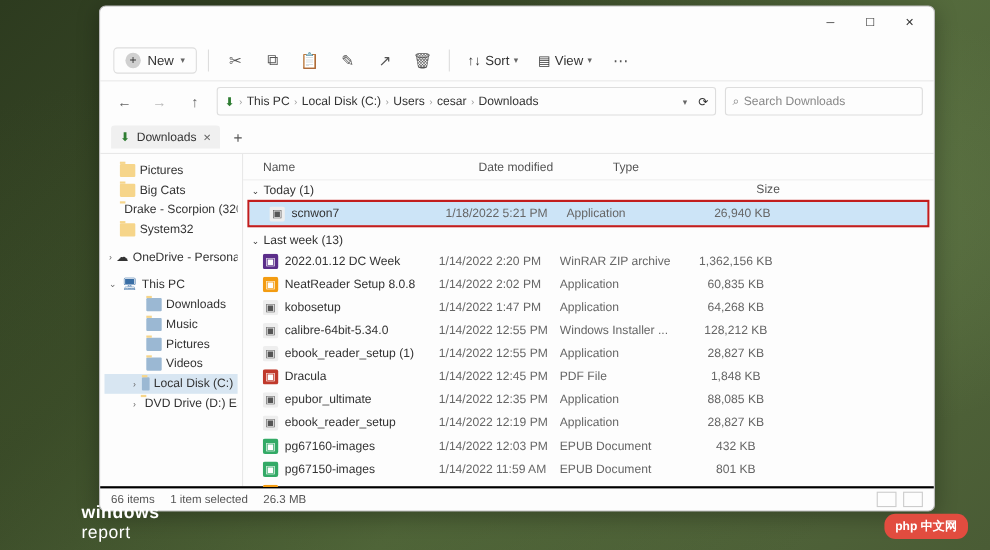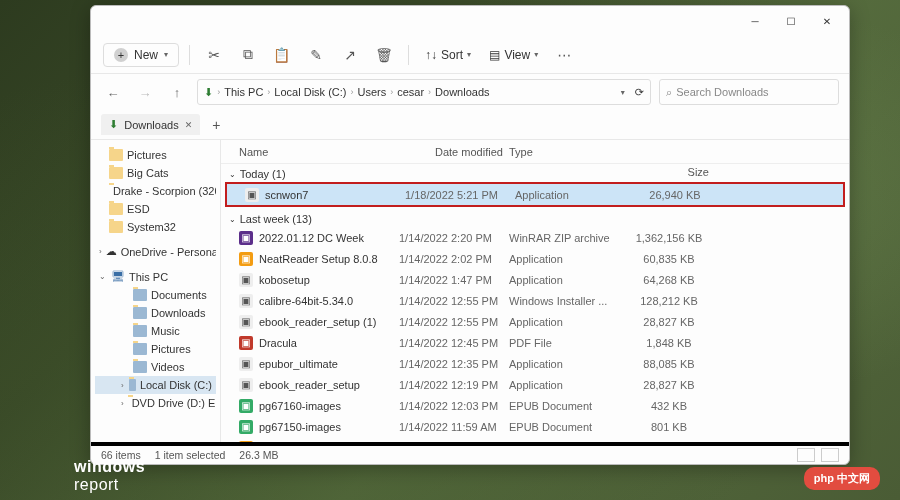--- a/index.html
+++ b/index.html
@@ -29,37 +29,37 @@
 .navitem { display: flex; align-items: center; gap: 4px; padding: 3px 4px; white-space: nowrap; overflow: hidden; text-overflow: ellipsis; }
 .navitem.l1 { padding-left: 14px; }
 .navitem.l2 { padding-left: 26px; }
 .navitem.sel { background: #d8e6f2; }
 .navitem .chev { font-size: 8px; color: #666; width: 8px; }
 .fic { width: 14px; height: 12px; display: inline-block; }
 .folder { background: #f6d58a; border-radius: 1px; position: relative; }
 .folder::before { content: ""; position: absolute; top: -2px; left: 0; width: 5px; height: 2px; background: #f6d58a; }
 .content { flex: 1; display: flex; flex-direction: column; overflow: hidden; }
 .colhdr { height: 24px; display: flex; align-items: center; font-size: 11px; color: #555; border-bottom: 1px solid #eee; padding-left: 18px; }
-.colhdr > div:nth-child(1){ width: 160px; } .colhdr > div:nth-child(2){ width: 110px; padding-left: 36px; } .colhdr > div:nth-child(3){ width: 120px; } .colhdr > div:nth-child(4){ width: 80px; text-align: right; margin-top: 40px; }
+.colhdr > div:nth-child(1){ width: 160px; } .colhdr > div:nth-child(2){ width: 110px; padding-left: 36px; } .colhdr > div:nth-child(3){ width: 120px; text-align: center; } .colhdr > div:nth-child(4){ width: 80px; text-align: right; margin-top: 40px; }
 .files { flex: 1; overflow-y: auto; font-size: 11px; color: #333; }
 .group { padding: 4px 0 2px 8px; font-size: 11px; color: #333; display: flex; align-items: center; gap: 4px; }
 .row { display: flex; align-items: center; height: 21px; padding-left: 18px; }
 .row > .cname { width: 160px; display: flex; align-items: center; gap: 6px; white-space: nowrap; overflow: hidden; }
 .row > .cdate { width: 110px; color: #666; }
 .row > .ctype { width: 120px; color: #666; white-space: nowrap; overflow: hidden; text-overflow: ellipsis; }
 .row > .csize { width: 80px; text-align: center; color: #666; }
 .row.selected { background: #cce4f7; }
 .hlbox { border: 2px solid #c21d1d; margin: 0 4px 2px 4px; }
 .icon16 { width: 14px; height: 14px; display: inline-flex; align-items: center; justify-content: center; font-size: 10px; border-radius: 2px; flex-shrink: 0; }
 .ic-app { background: #eee; color: #555; }
 .ic-zip { background: #5b2e8a; color: #fff; }
 .ic-pdf { background: #c0392b; color: #fff; }
 .ic-epub { background: #3a6; color: #fff; }
 .ic-inst { background: #f39c12; color: #fff; }
-.status { height: 22px; border-top: 4px solid #000000; display: flex; align-items: center; padding: 0 10px; font-size: 10.5px; color: #555; gap: 14px; }
+.status { height: 22px; border-top: 2px solid #000000; display: flex; align-items: center; padding: 0 10px; font-size: 10.5px; color: #555; gap: 14px; }
 .status .right { margin-left: auto; display: flex; gap: 6px; }
 .viewbtn { width: 18px; height: 14px; border: 1px solid #ccc; }
 .wm { position: absolute; left: 74px; bottom: 6px; color: #fff; font-size: 16px; letter-spacing: 0.5px; }
 .wm .bold { font-weight: 600; }
 .badge { position: absolute; right: 20px; bottom: 10px; background: #e24c3f; color: #fff; padding: 4px 10px; border-radius: 10px; font-size: 11px; font-weight: bold; }
 </style>
 </head>
 <body>
 
 <div class="window">
@@ -140,45 +140,36 @@
           <div class="navitem l1">
             <span class="fic folder"></span>
             <span>Big Cats</span>
           </div>
           <div class="navitem l1">
             <span class="fic folder"></span>
             <span>Drake - Scorpion (320)</span>
           </div>
           <div class="navitem l1">
             <span class="fic folder"></span>
-            <span>ESD</span>
-          </div>
-          <div class="navitem l1">
-            <span class="fic folder"></span>
             <span>System32</span>
           </div>
         </div>
       <div style="height:6px"></div>
       <div class="navitem">
           <span class="chev">›</span>
           <span>☁</span>
           <span>OneDrive - Personal</span>
         </div>
       <div style="height:6px"></div>
       <div class="navitem">
           <span class="chev">⌄</span>
           <span style="color:#3a6ea5">🖥</span>
           <span>This PC</span>
         </div>
       <div id="thispc">
-          <div class="navitem l2">
-            <span class="chev"></span>
-            <span class="fic folder" style="background:#9bb8d3"></span>
-            <span>Documents</span>
-          </div>
           <div class="navitem l2">
             <span class="chev"></span>
             <span class="fic folder" style="background:#9bb8d3"></span>
             <span>Downloads</span>
           </div>
           <div class="navitem l2">
             <span class="chev"></span>
             <span class="fic folder" style="background:#9bb8d3"></span>
             <span>Music</span>
           </div>

